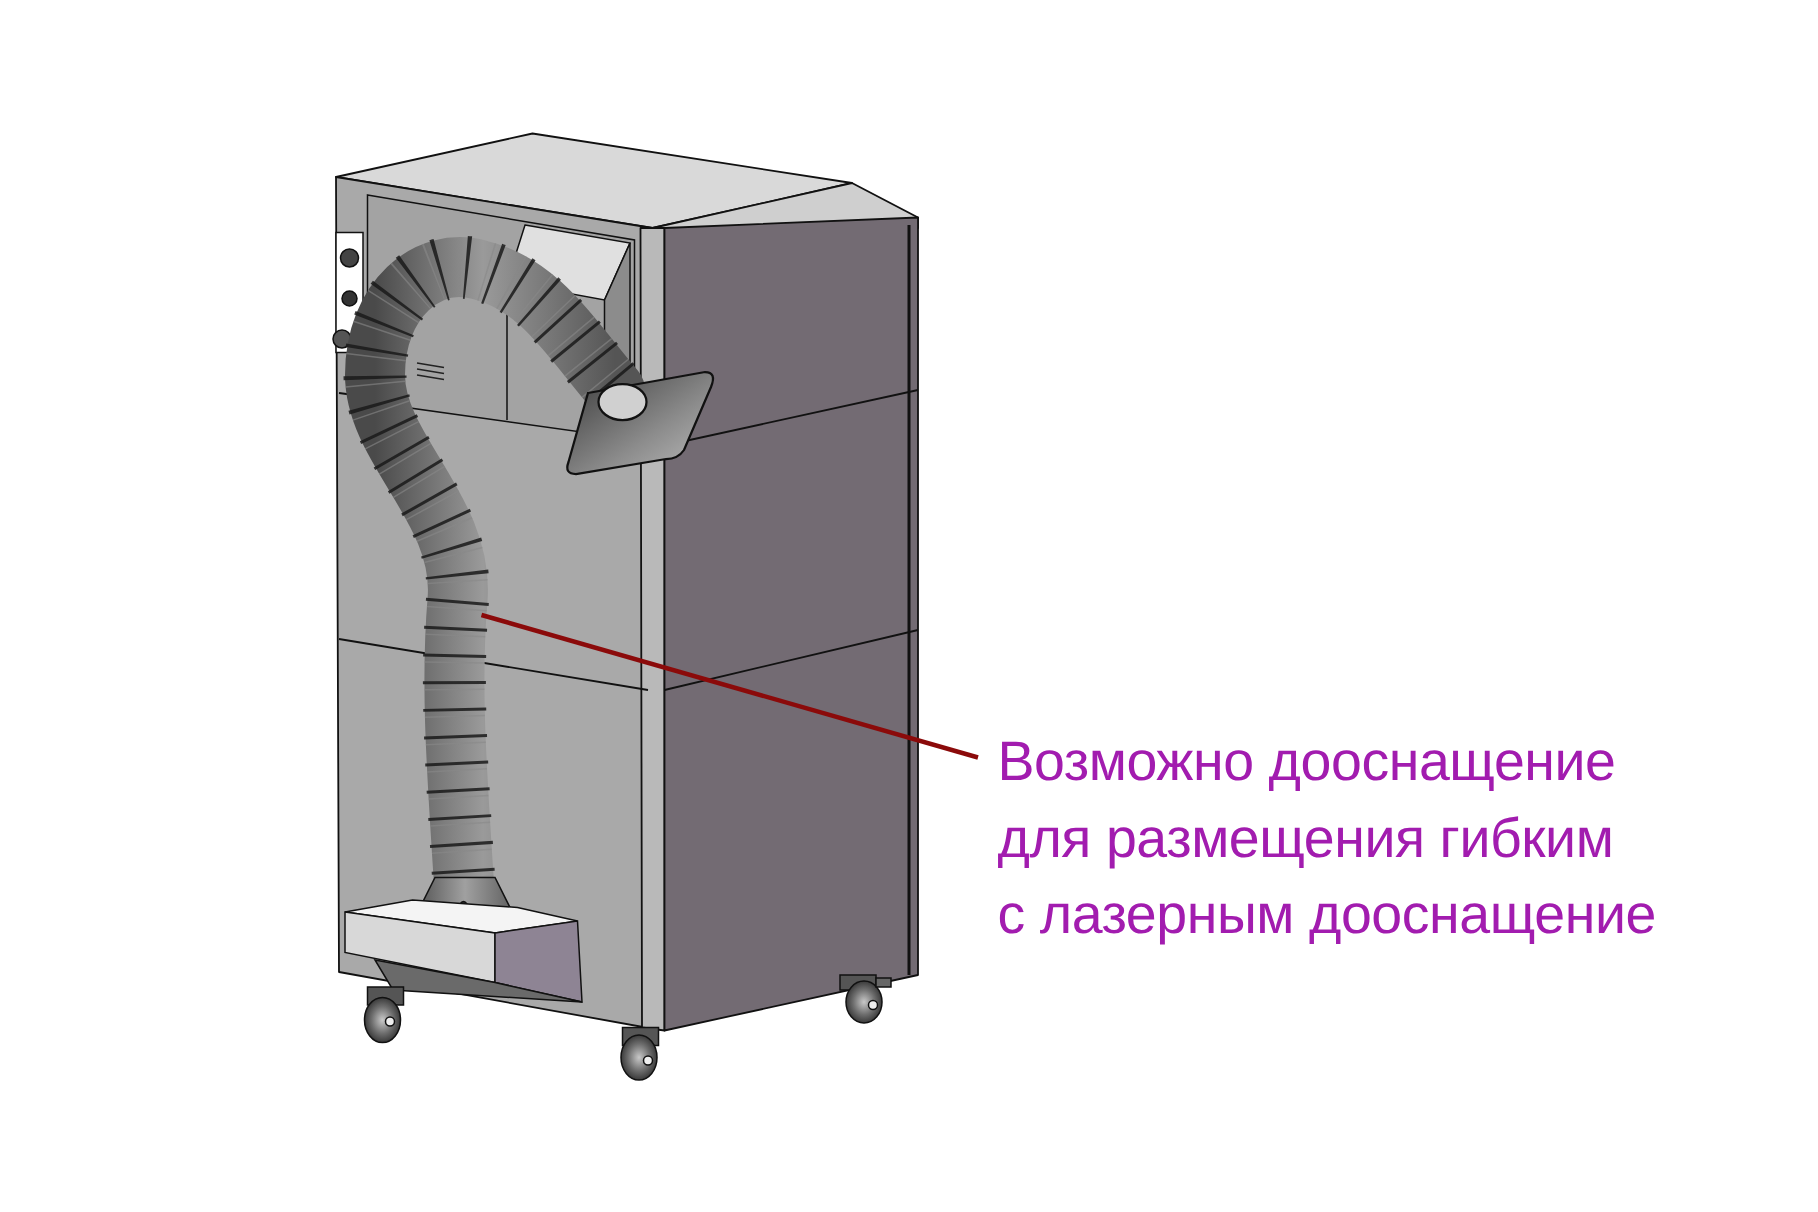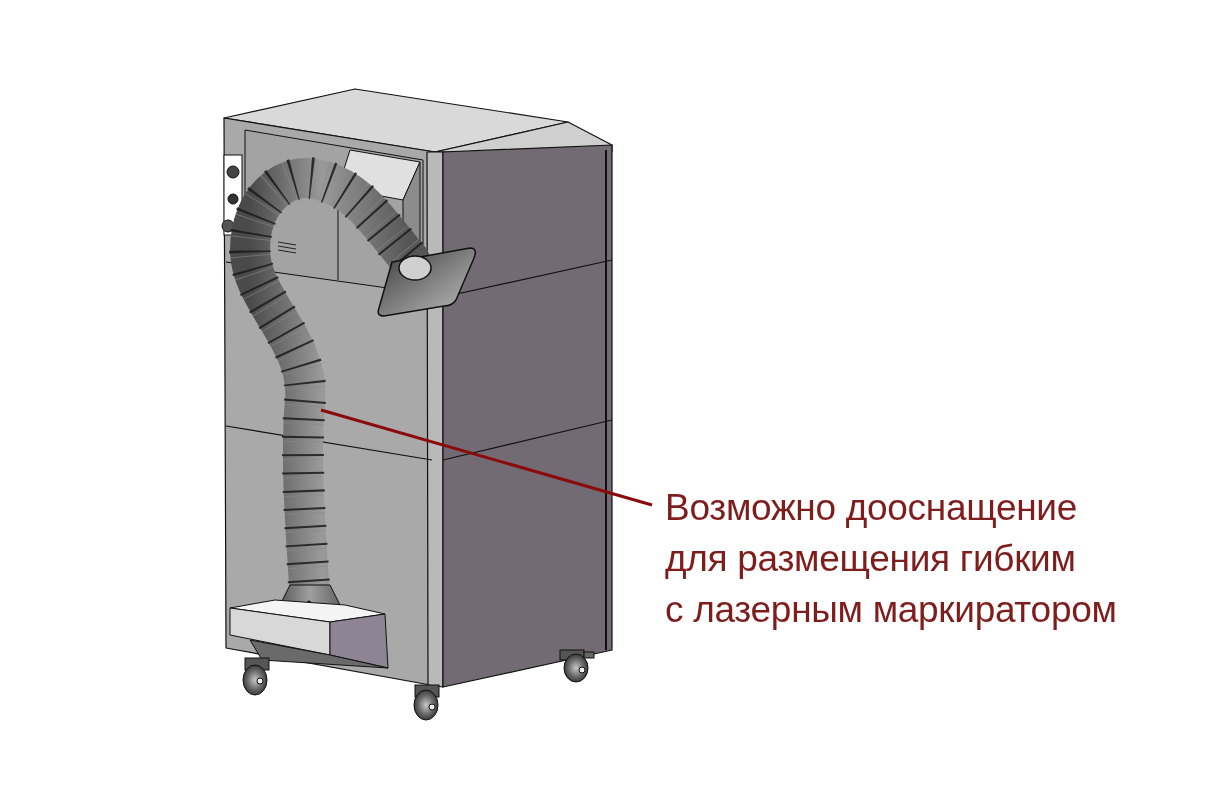--- a/index.html
+++ b/index.html
@@ -5,21 +5,21 @@
     html, body { margin: 0; padding: 0; background: #ffffff; }
     body { width: 1212px; height: 808px; position: relative; overflow: hidden; }
     #canvas { position: absolute; left: 0; top: 0; width: 1212px; height: 808px; }
     .caption {
       position: absolute;
       left: 665px;
       top: 482px;
       font-family: "Liberation Sans", "DejaVu Sans", sans-serif;
       font-size: 37px;
       line-height: 51px;
-      color: #7f1d1d;
+      color: #a21caf;
       letter-spacing: -0.3px;
       white-space: nowrap;
     }
     .caption-line { display: block; }
   </style>
 </head>
 <body>
 
 <svg id="canvas" viewBox="0 0 1212 808" xmlns="http://www.w3.org/2000/svg">
   <defs>
@@ -128,14 +128,14 @@
       <rect x="584" y="652" width="10" height="6" fill="#666"></rect>
     </g>
   </g>
 
   <line x1="321" y1="410" x2="652" y2="505" stroke="#8b0a0a" stroke-width="3"></line>
 </svg>
 
 <div class="caption">
   <span class="caption-line">Возможно дооснащение</span>
   <span class="caption-line">для размещения гибким</span>
-  <span class="caption-line">с лазерным маркиратором</span>
+  <span class="caption-line">с лазерным дооснащение</span>
 </div>
 
 </body></html>

